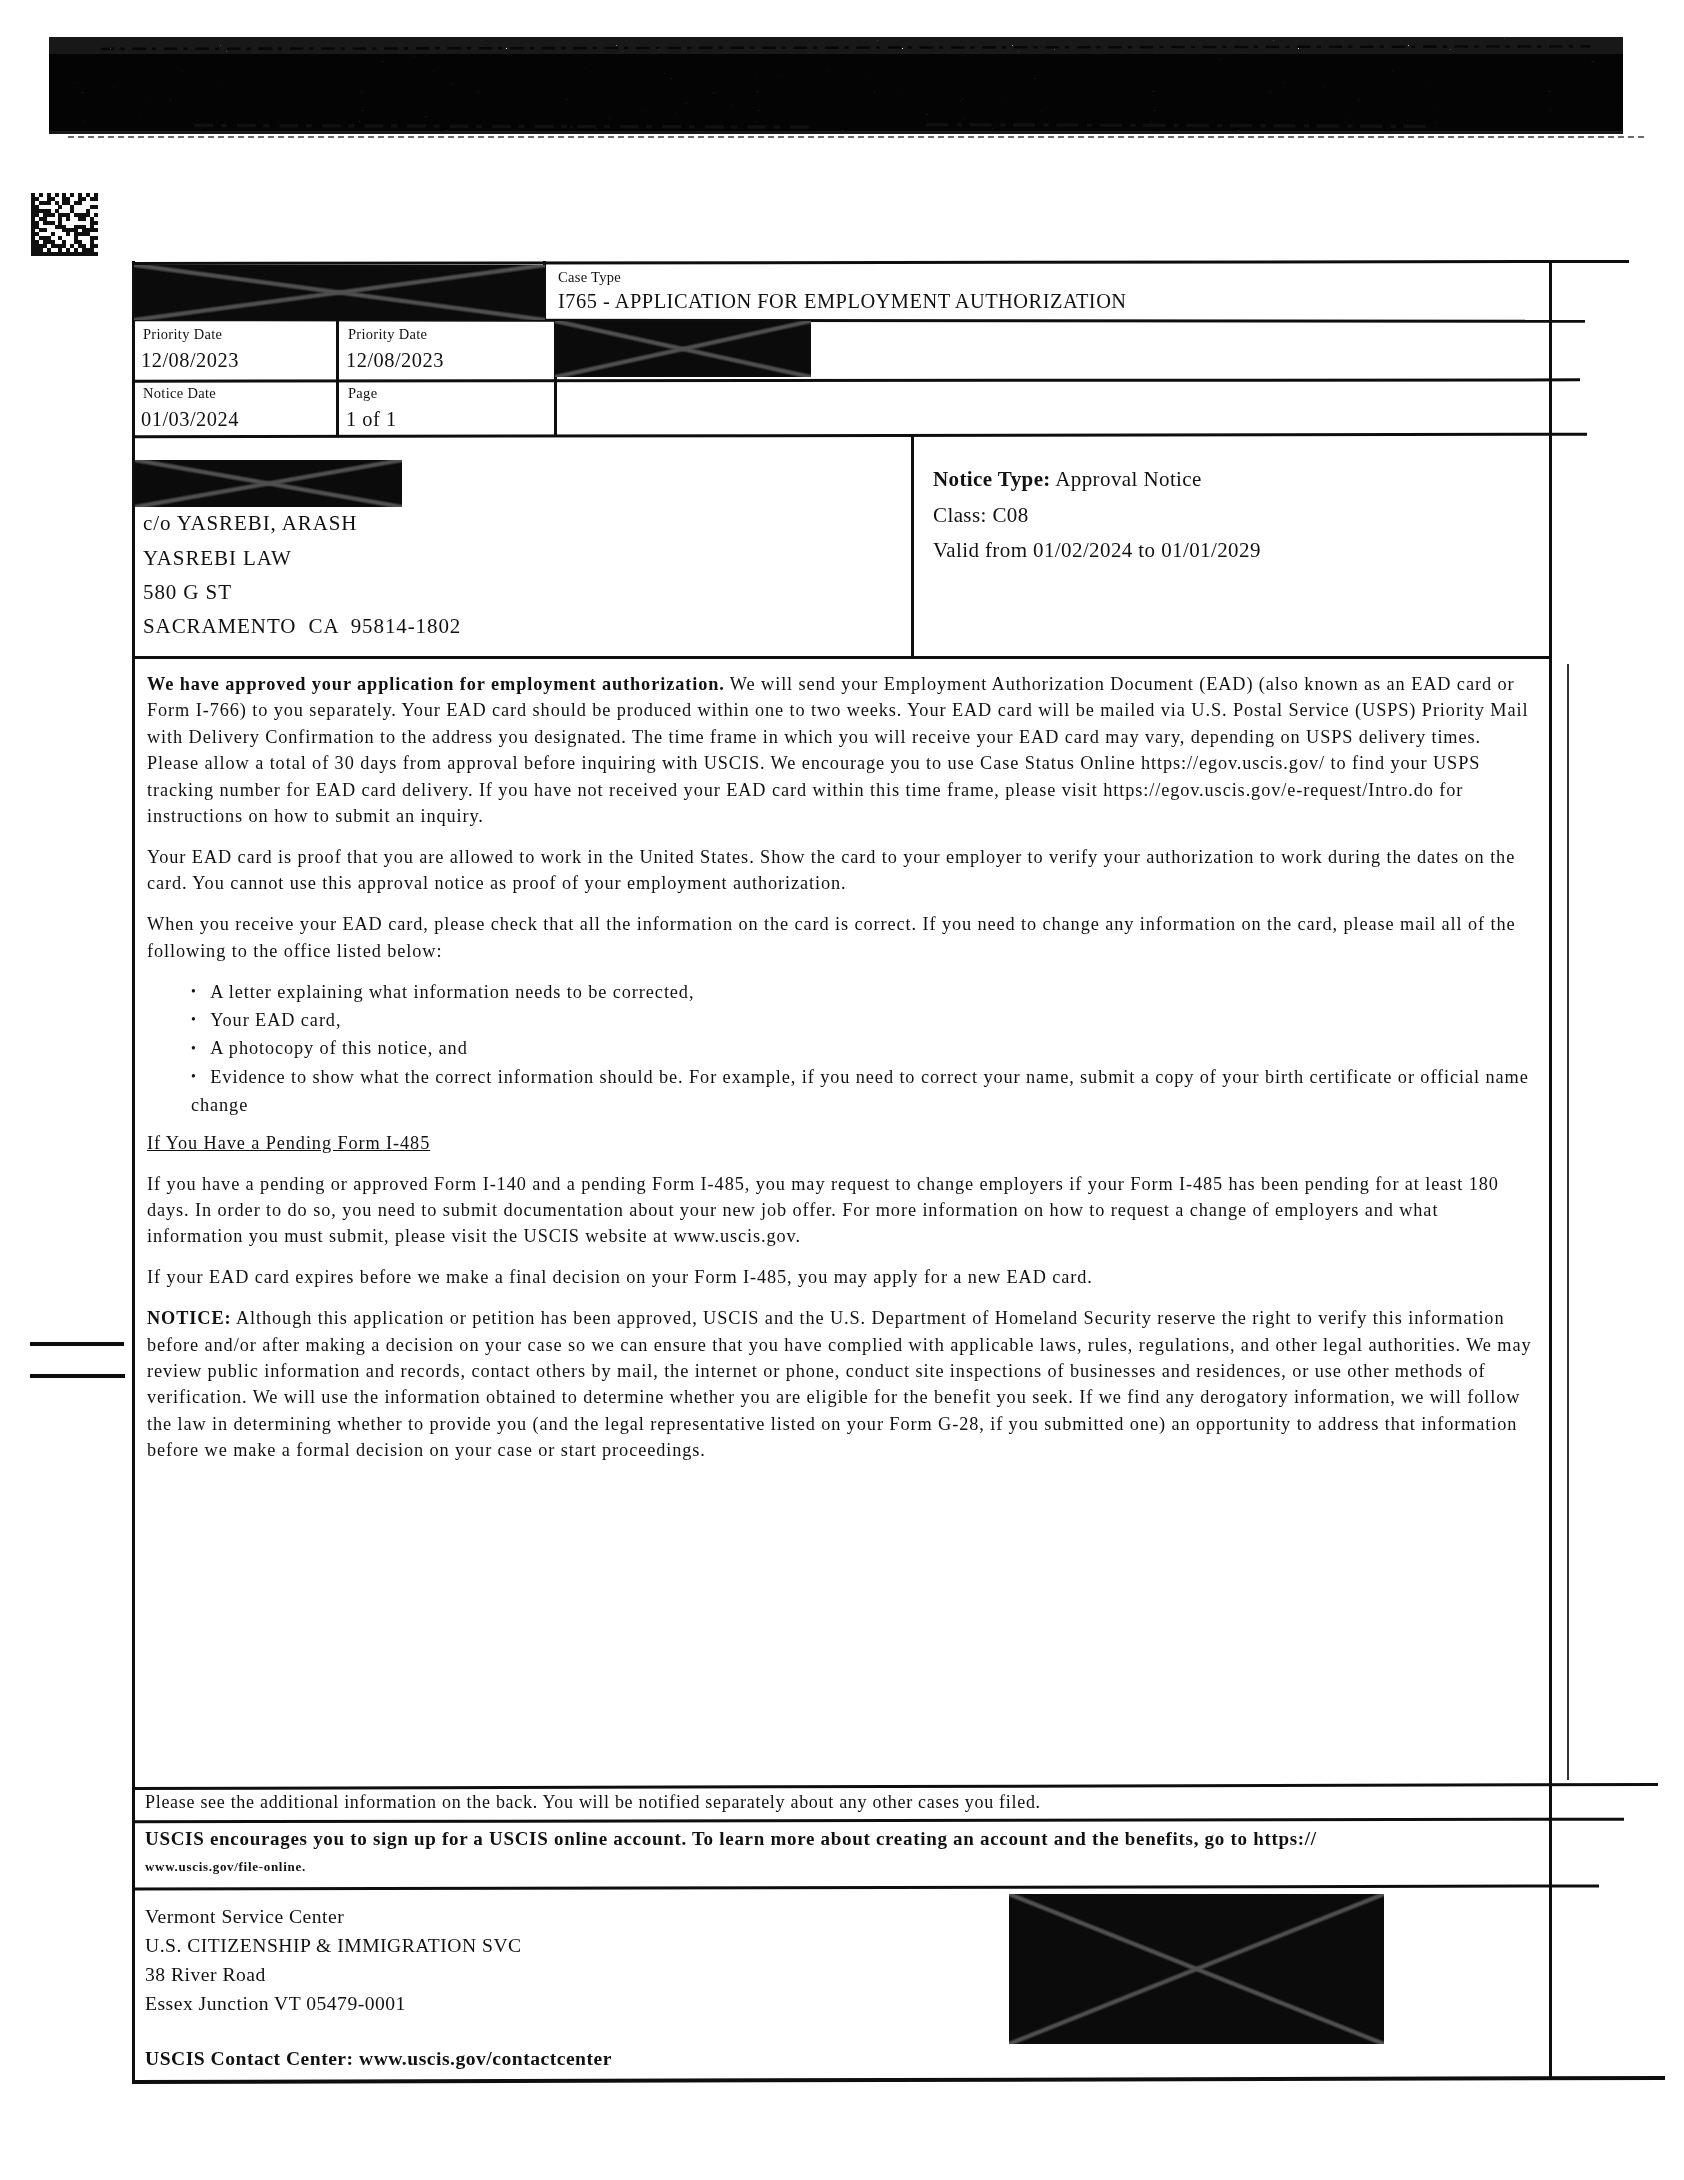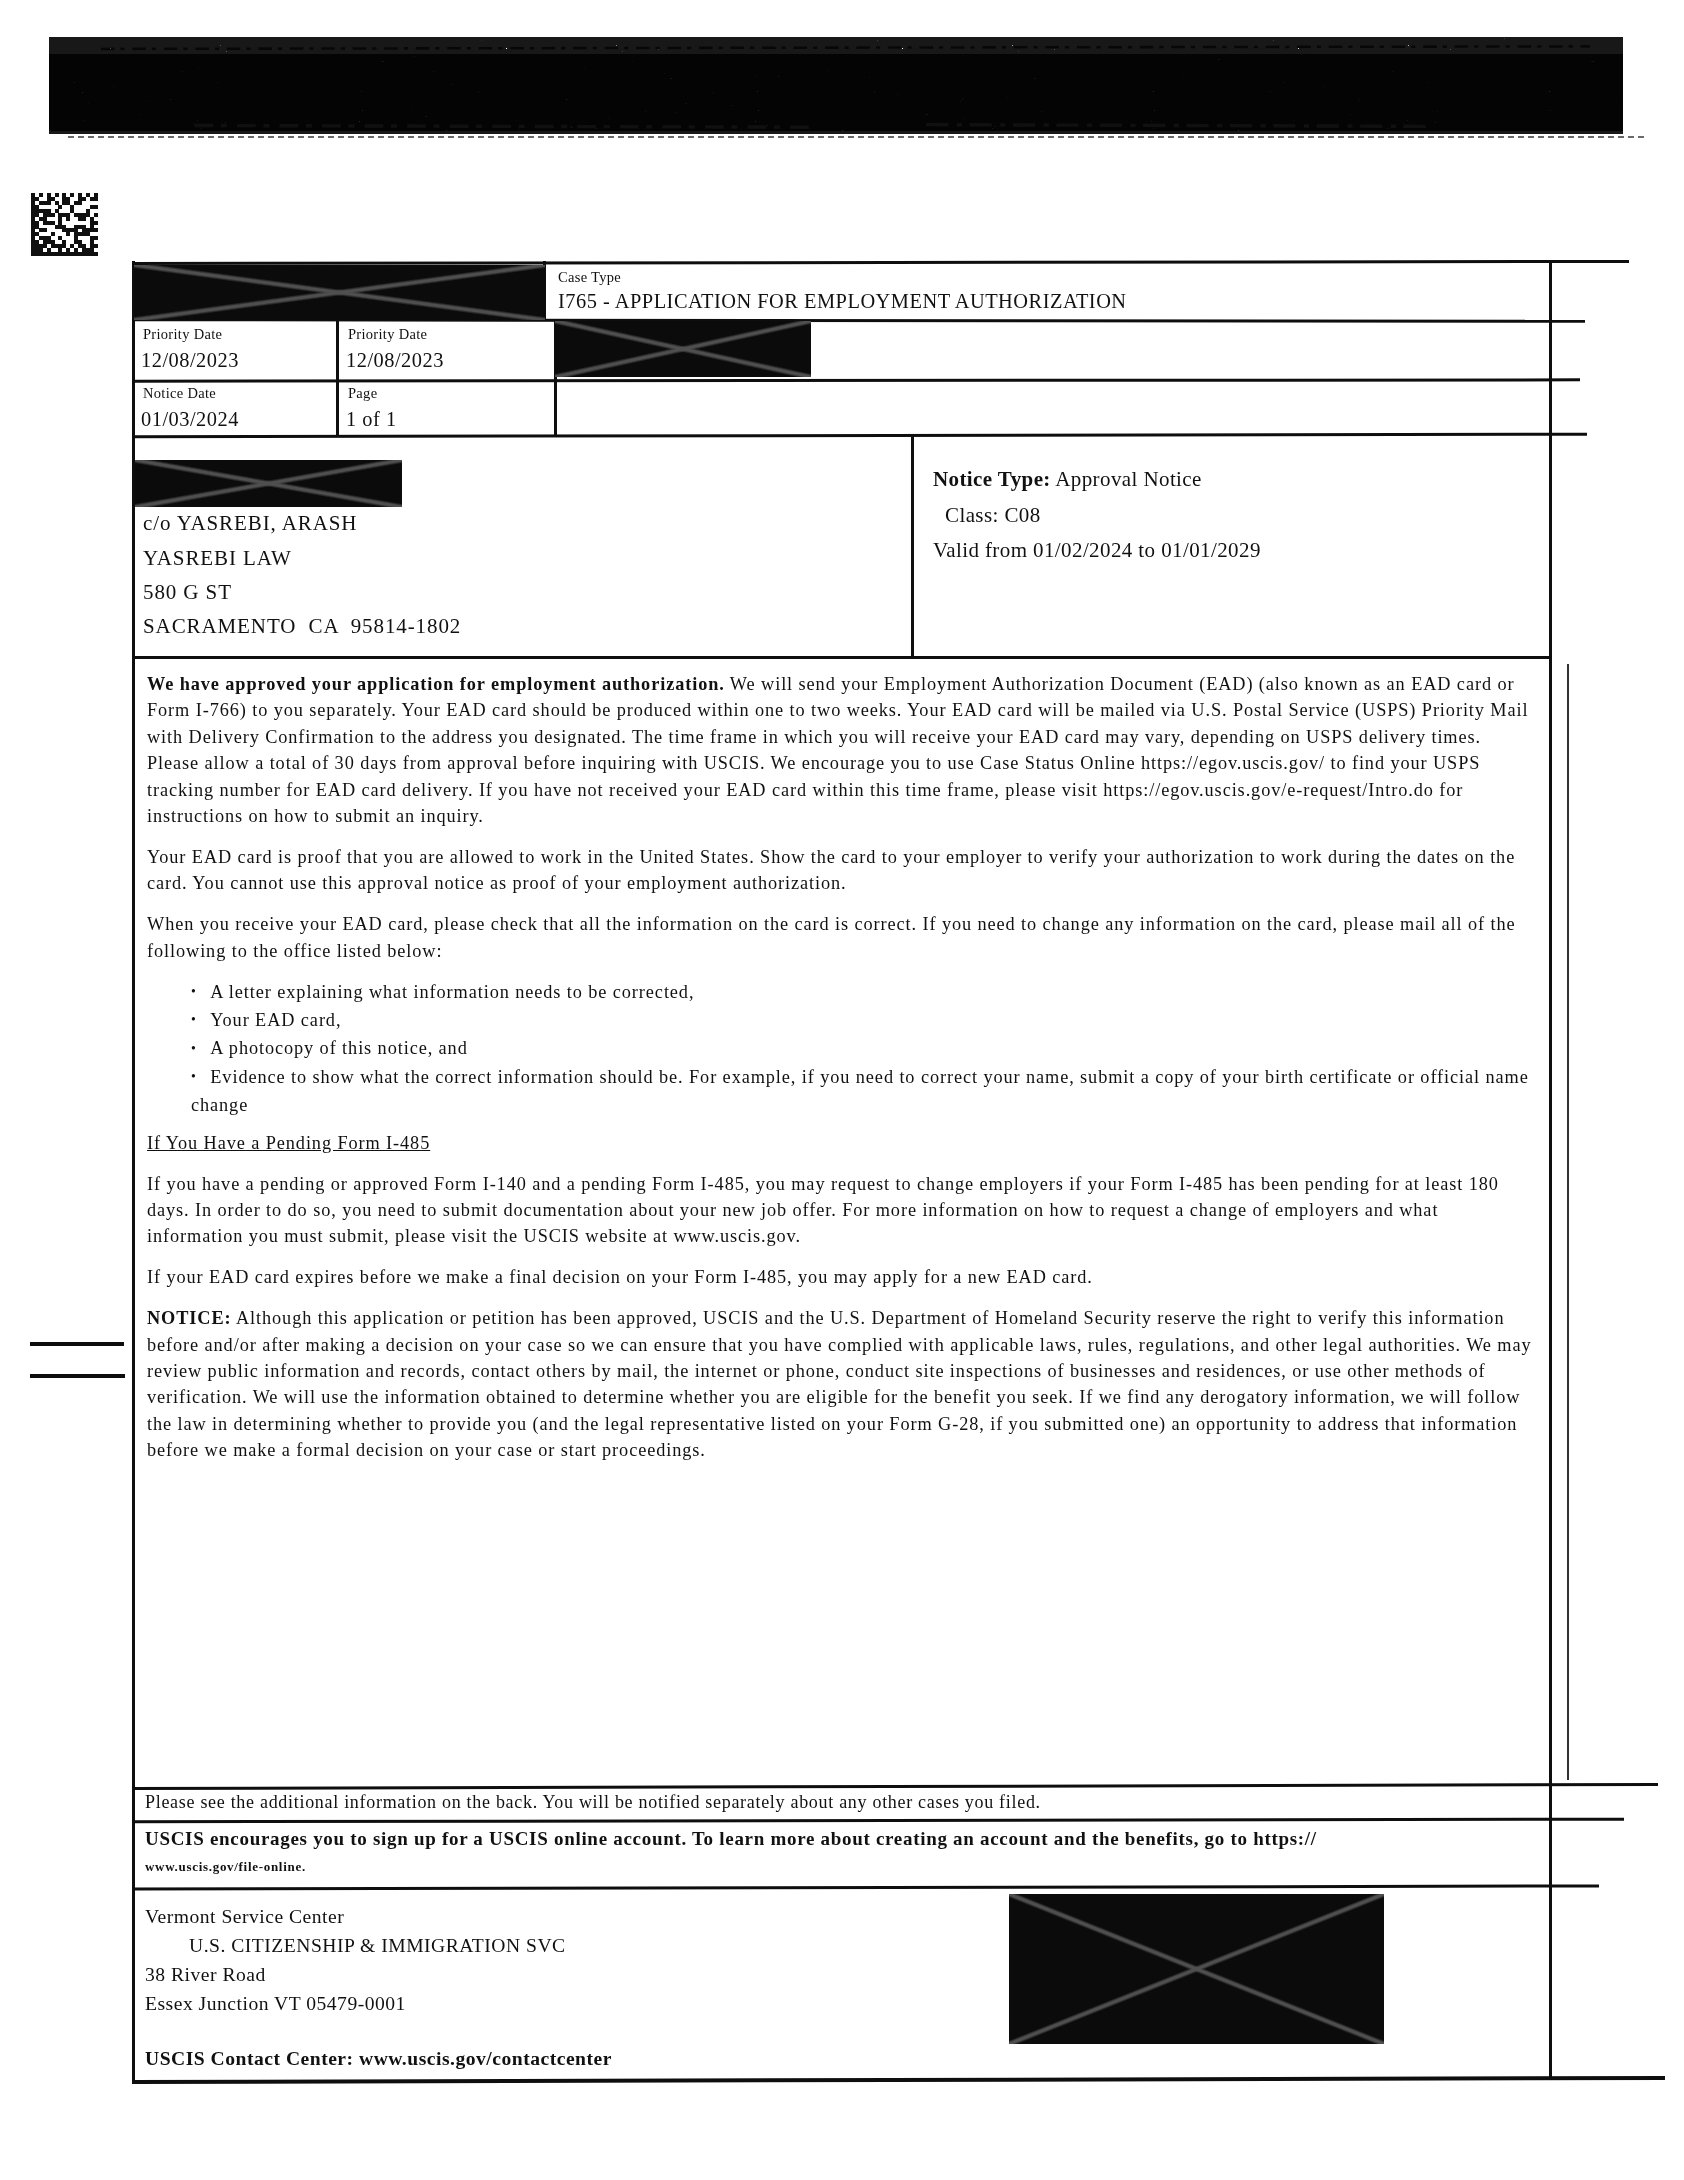--- a/index.html
+++ b/index.html
@@ -287,21 +287,21 @@
   <div class="redacted" style="left:135px;top:460px;width:267px;height:47px;"></div>
   <div class="addr" style="left:143px;top:511px;">c/o YASREBI, ARASH</div>
   <div class="addr" style="left:143px;top:546px;">YASREBI LAW</div>
   <div class="addr" style="left:143px;top:580px;">580 G ST</div>
   <div class="addr" style="left:143px;top:614px;">SACRAMENTO  CA  95814-1802</div>
 
   <div class="ntline" style="left:933px;top:467px;">
     <span class="b">Notice Type:</span>
     <span>Approval Notice</span>
   </div>
-  <div class="ntline" style="left:933px;top:503px;margin-left:12px;">Class: C08</div>
+  <div class="ntline" style="left:933px;top:503px;">Class: C08</div>
   <div class="ntline" style="left:933px;top:538px;">Valid from 01/02/2024 to 01/01/2029</div>
 
   <div class="bodywrap">
     <p><span class="b">We have approved your application for employment authorization.</span><span> We will send your Employment Authorization Document (EAD) (also known as an EAD card or Form I-766) to you separately. Your EAD card should be produced within one to two weeks. Your EAD card will be mailed via U.S. Postal Service (USPS) Priority Mail with Delivery Confirmation to the address you designated. The time frame in which you will receive your EAD card may vary, depending on USPS delivery times. Please allow a total of 30 days from approval before inquiring with USCIS. We encourage you to use Case Status Online https://egov.uscis.gov/ to find your USPS tracking number for EAD card delivery. If you have not received your EAD card within this time frame, please visit https://egov.uscis.gov/e-request/Intro.do for instructions on how to submit an inquiry.</span></p>
     <p>Your EAD card is proof that you are allowed to work in the United States. Show the card to your employer to verify your authorization to work during the dates on the card. You cannot use this approval notice as proof of your employment authorization.</p>
     <p>When you receive your EAD card, please check that all the information on the card is correct. If you need to change any information on the card, please mail all of the following to the office listed below:</p>
     <ul>
       <li>A letter explaining what information needs to be corrected,</li>
       <li>Your EAD card,</li>
       <li>A photocopy of this notice, and</li>
@@ -320,21 +320,21 @@
   <div class="smallrow" style="left:145px;top:1792px;width:1380px;">Please see the additional information on the back. You will be notified separately about any other cases you filed.</div>
   <div class="hline" style="left:132px;top:1819px;width:1492px;transform:rotate(-0.1deg);"></div>
 
   <div class="smallrow b" style="left:145px;top:1828px;width:1388px;font-size:19px;">USCIS encourages you to sign up for a USCIS online account. To learn more about creating an account and the benefits, go to https://</div>
   <div class="smallrow b" style="left:145px;top:1859px;width:1388px;font-size:13px;">www.uscis.gov/file-online.</div>
   <div class="hline" style="left:132px;top:1886px;width:1467px;transform:rotate(-0.12deg);"></div>
 
   <div class="redacted" style="left:1009px;top:1894px;width:375px;height:150px;"></div>
 
   <div class="botline" style="left:145px;top:1906px;">Vermont Service Center</div>
-  <div class="botline" style="left:145px;top:1935px;margin-left:44px;">U.S. CITIZENSHIP &amp; IMMIGRATION SVC</div>
+  <div class="botline" style="left:145px;top:1935px;">U.S. CITIZENSHIP &amp; IMMIGRATION SVC</div>
   <div class="botline" style="left:145px;top:1964px;">38 River Road</div>
   <div class="botline" style="left:145px;top:1993px;">Essex Junction VT 05479-0001</div>
 
   <div class="botline b" style="left:145px;top:2048px;">USCIS Contact Center: www.uscis.gov/contactcenter</div>
   <div class="hline" style="left:132px;top:2078px;width:1533px;transform:rotate(-0.15deg);height:4.3px;"></div>
 
   <div class="abs" style="left:1175px;top:2111px;width:494px;height:51px;">
     <svg width="494" height="51" viewBox="0 0 580 60">
       <g filter="url(#erodesoft)" opacity=".55">
         <text x="40" y="36" font-size="26" font-weight="bold" letter-spacing="3" fill="#8a8a8a">Form I-797 (Rev. 01/31/05) N</text>

